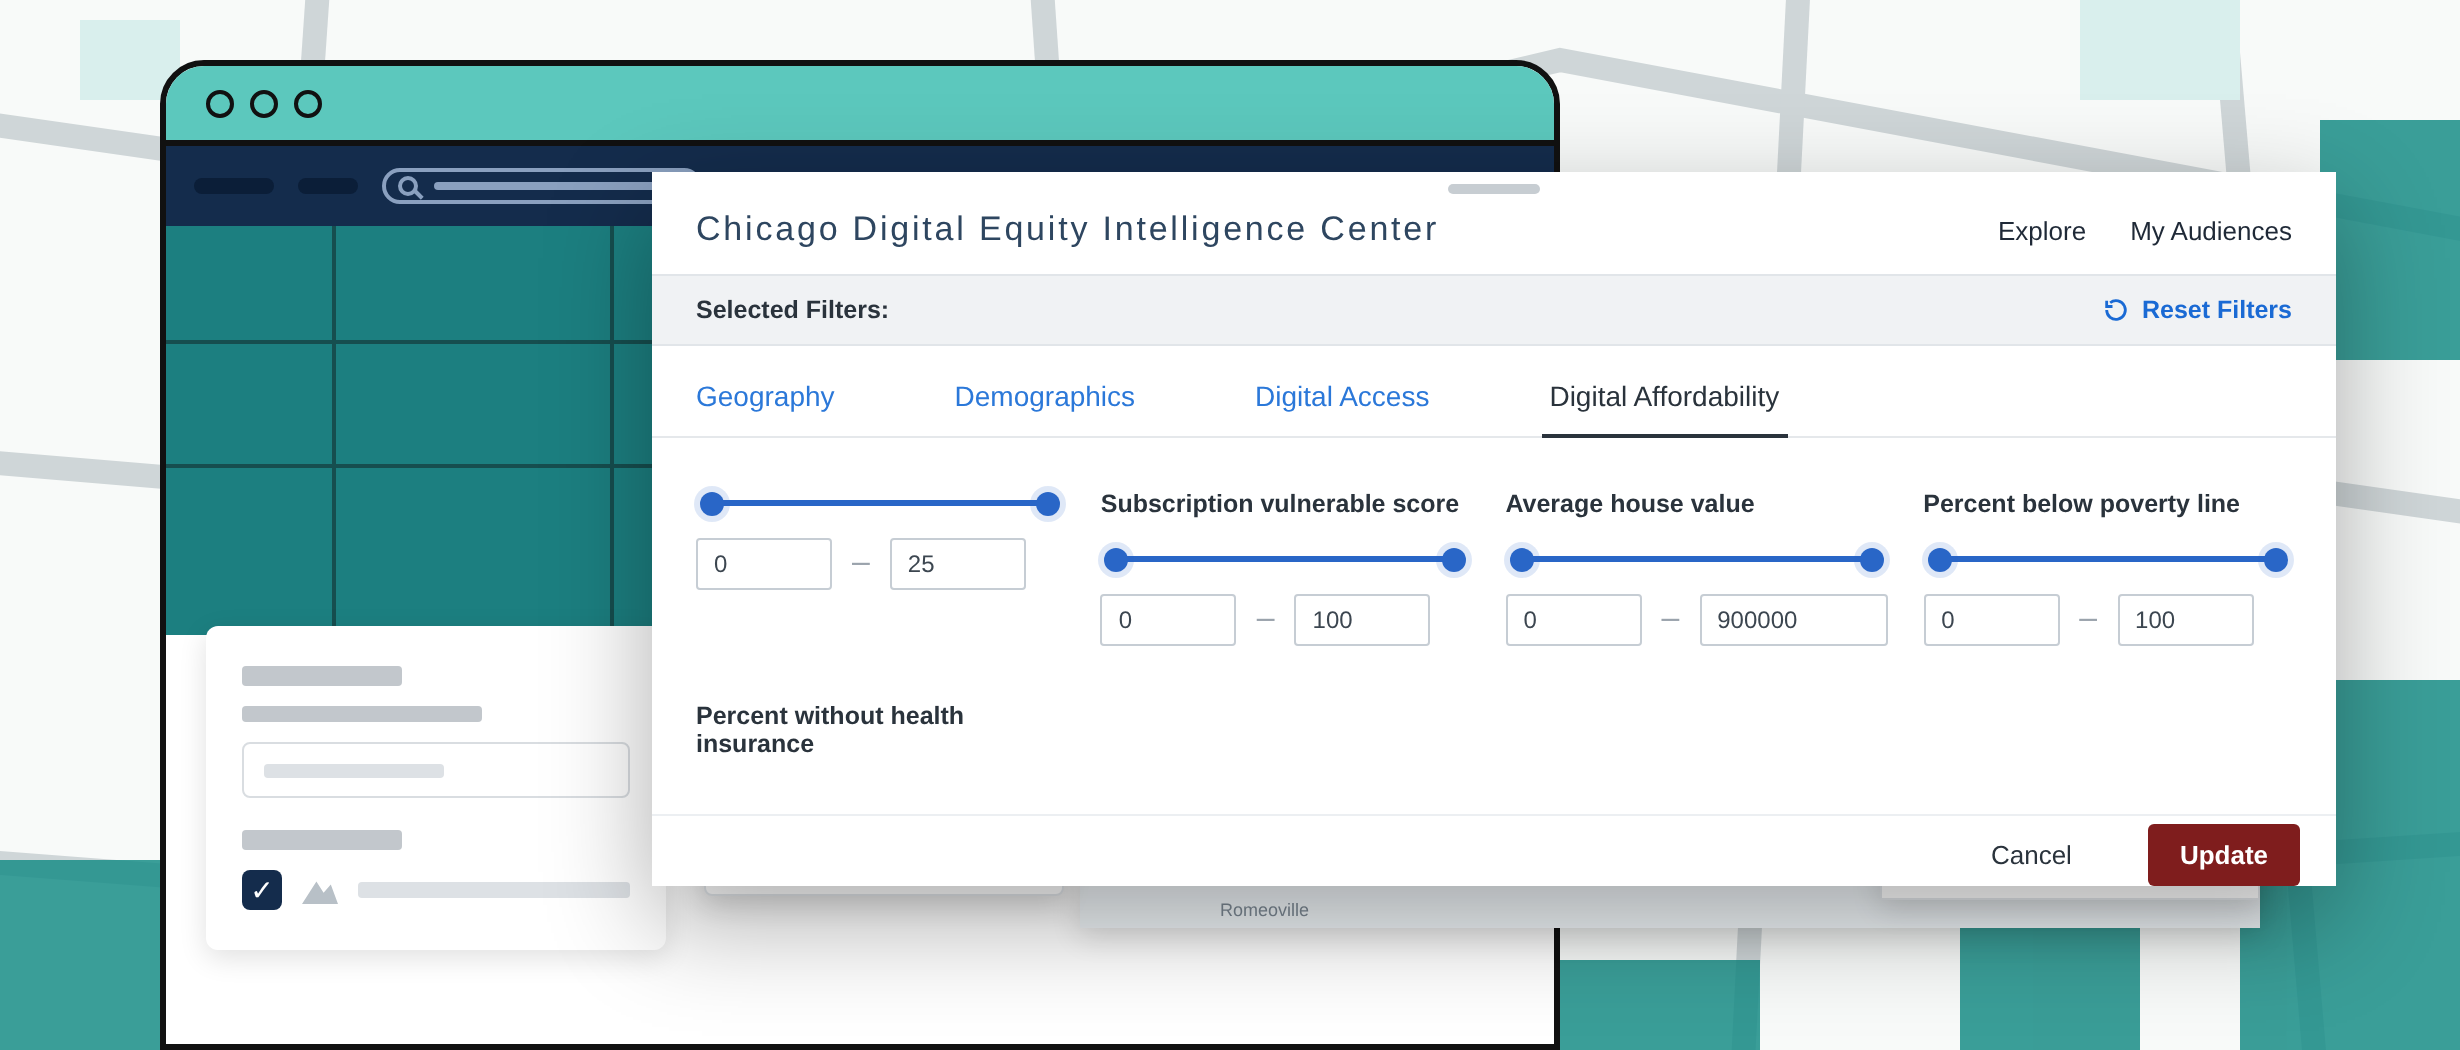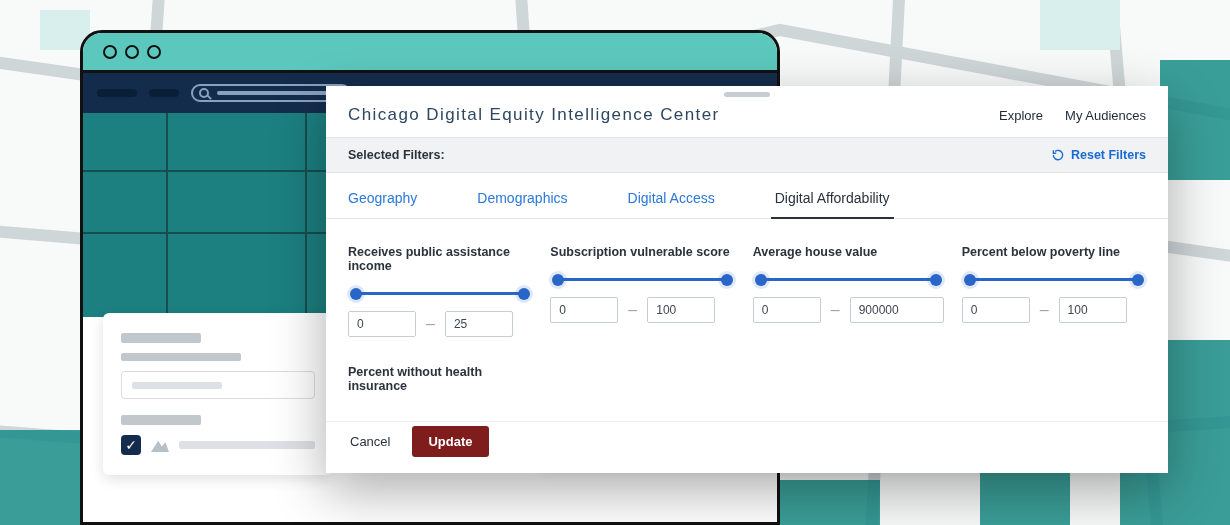--- a/index.html
+++ b/index.html
@@ -75,21 +75,21 @@
   .slider { position: relative; height: 12px; margin: 0 6px 12px; }
   .slider .track { position: absolute; left: 0; right: 0; top: 5px; height: 3px; background: #2966c7; border-radius: 2px; }
   .slider .thumb { position: absolute; top: 1px; width: 12px; height: 12px; background: #2966c7; border-radius: 50%; box-shadow: 0 0 0 3px rgba(41,102,199,.15); }
   .slider .thumb.l { left: -4px; }
   .slider .thumb.r { right: -4px; }
   .range-inputs { display: flex; align-items: center; gap: 10px; }
   .range-inputs input { width: 68px; height: 26px; border: 1px solid #c6cdd4; border-radius: 2px; padding: 0 8px; font-size: 12px; color: #3c4650; }
   .range-inputs input.wide { width: 94px; }
   .range-inputs .dash { color: #9aa3ac; }
 
-  .modal-footer { display: flex; justify-content: flex-start; align-items: center; gap: 16px; padding: 4px 18px 16px; border-top: 1px solid #eceff2; }
+  .modal-footer { display: flex; justify-content: flex-end; align-items: center; gap: 32px; padding: 4px 18px 0; border-top: 1px solid #eceff2; }
   .btn-cancel { background: none; border: none; font-size: 13px; color: #2a333c; cursor: pointer; padding: 8px 6px; }
   .btn-update { background: #7f1d1d; color: #fff; border: none; font-size: 13px; font-weight: 600; padding: 8px 16px; border-radius: 3px; cursor: pointer; }
 </style>
 </head>
 <body>
 
 <div class="bg-map">
   <svg viewBox="0 0 1230 525">
     <rect width="1230" height="525" fill="#f8faf9"></rect>
     <g stroke="#cfd6d8" stroke-width="12" fill="none">
@@ -224,21 +224,20 @@
   </div>
   <div class="tabs">
     <div class="tab">Geography</div>
     <div class="tab">Demographics</div>
     <div class="tab">Digital Access</div>
     <div class="tab active">Digital Affordability</div>
   </div>
 
   <div class="filter-grid">
     <div class="filter-item">
-      <div class="name">Receives public assistance income</div>
       <div class="slider">
           <div class="track"></div>
           <div class="thumb l"></div>
           <div class="thumb r"></div>
         </div>
       <div class="range-inputs">
         <input value="0" style="">
         <span class="dash">–</span>
         <input value="25" style="">
       </div>

